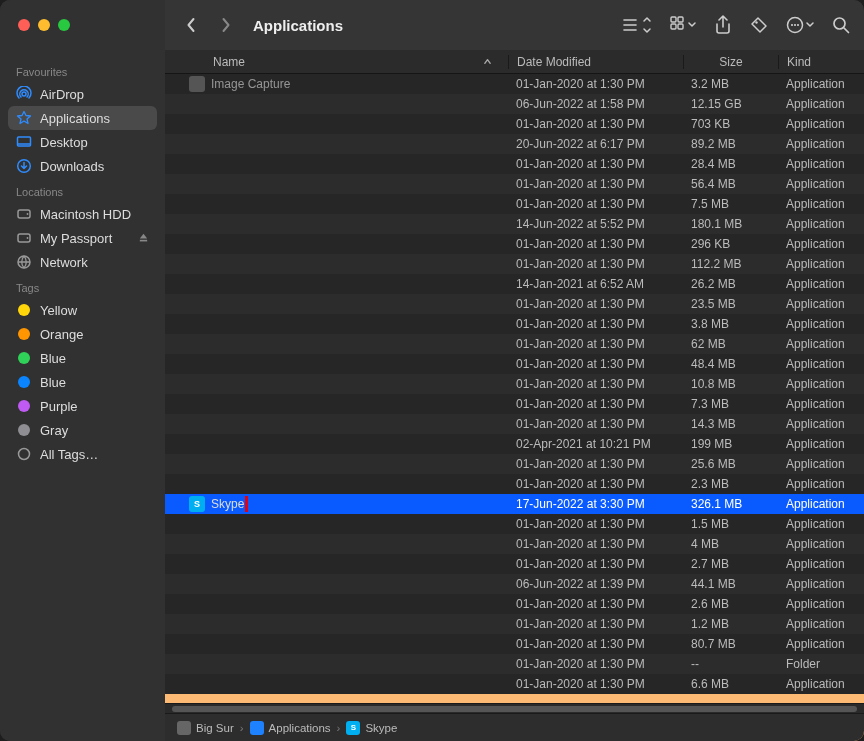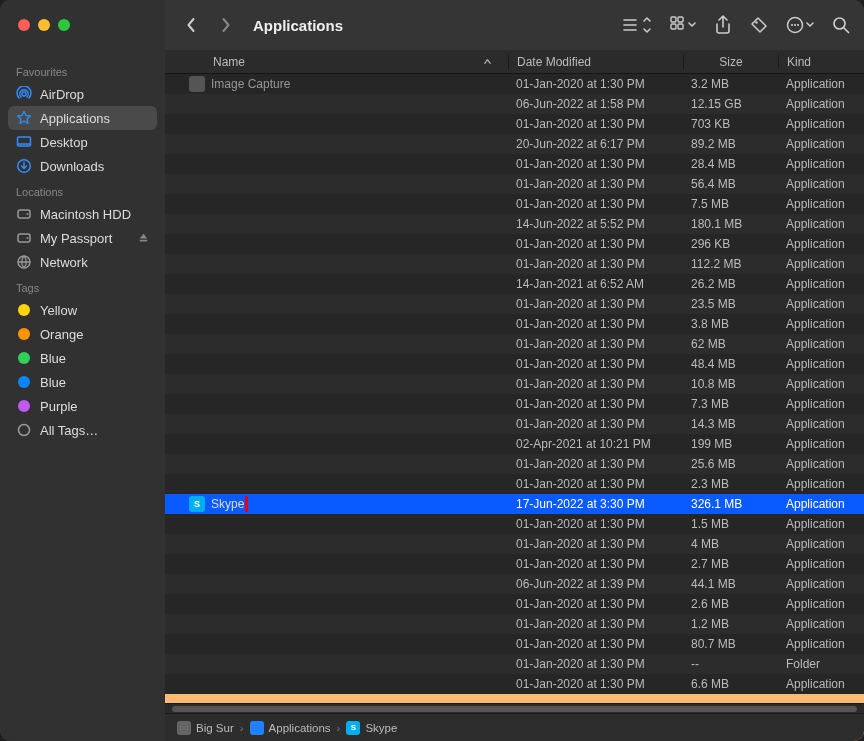--- a/index.html
+++ b/index.html
@@ -235,20 +235,26 @@
           <span>Blue</span>
         </div>
         <div class="side-item">
           <span class="side-icon">
             <span class="tag-dot" style="background:#bf5af2"></span>
           </span>
           <span>Purple</span>
         </div>
         <div class="side-item">
           <span class="side-icon">
+            <span class="tag-dot" style="background:#8e8e93"></span>
+          </span>
+          <span>Gray</span>
+        </div>
+        <div class="side-item">
+          <span class="side-icon">
             <svg width="16" height="16" viewBox="0 0 16 16">
               <circle cx="8" cy="8" r="5.5" fill="none" stroke="#999" stroke-width="1.5"></circle>
             </svg>
           </span>
           <span>All Tags…</span>
         </div>
       </div>
 
     <div class="content">
       <div class="header-row">

